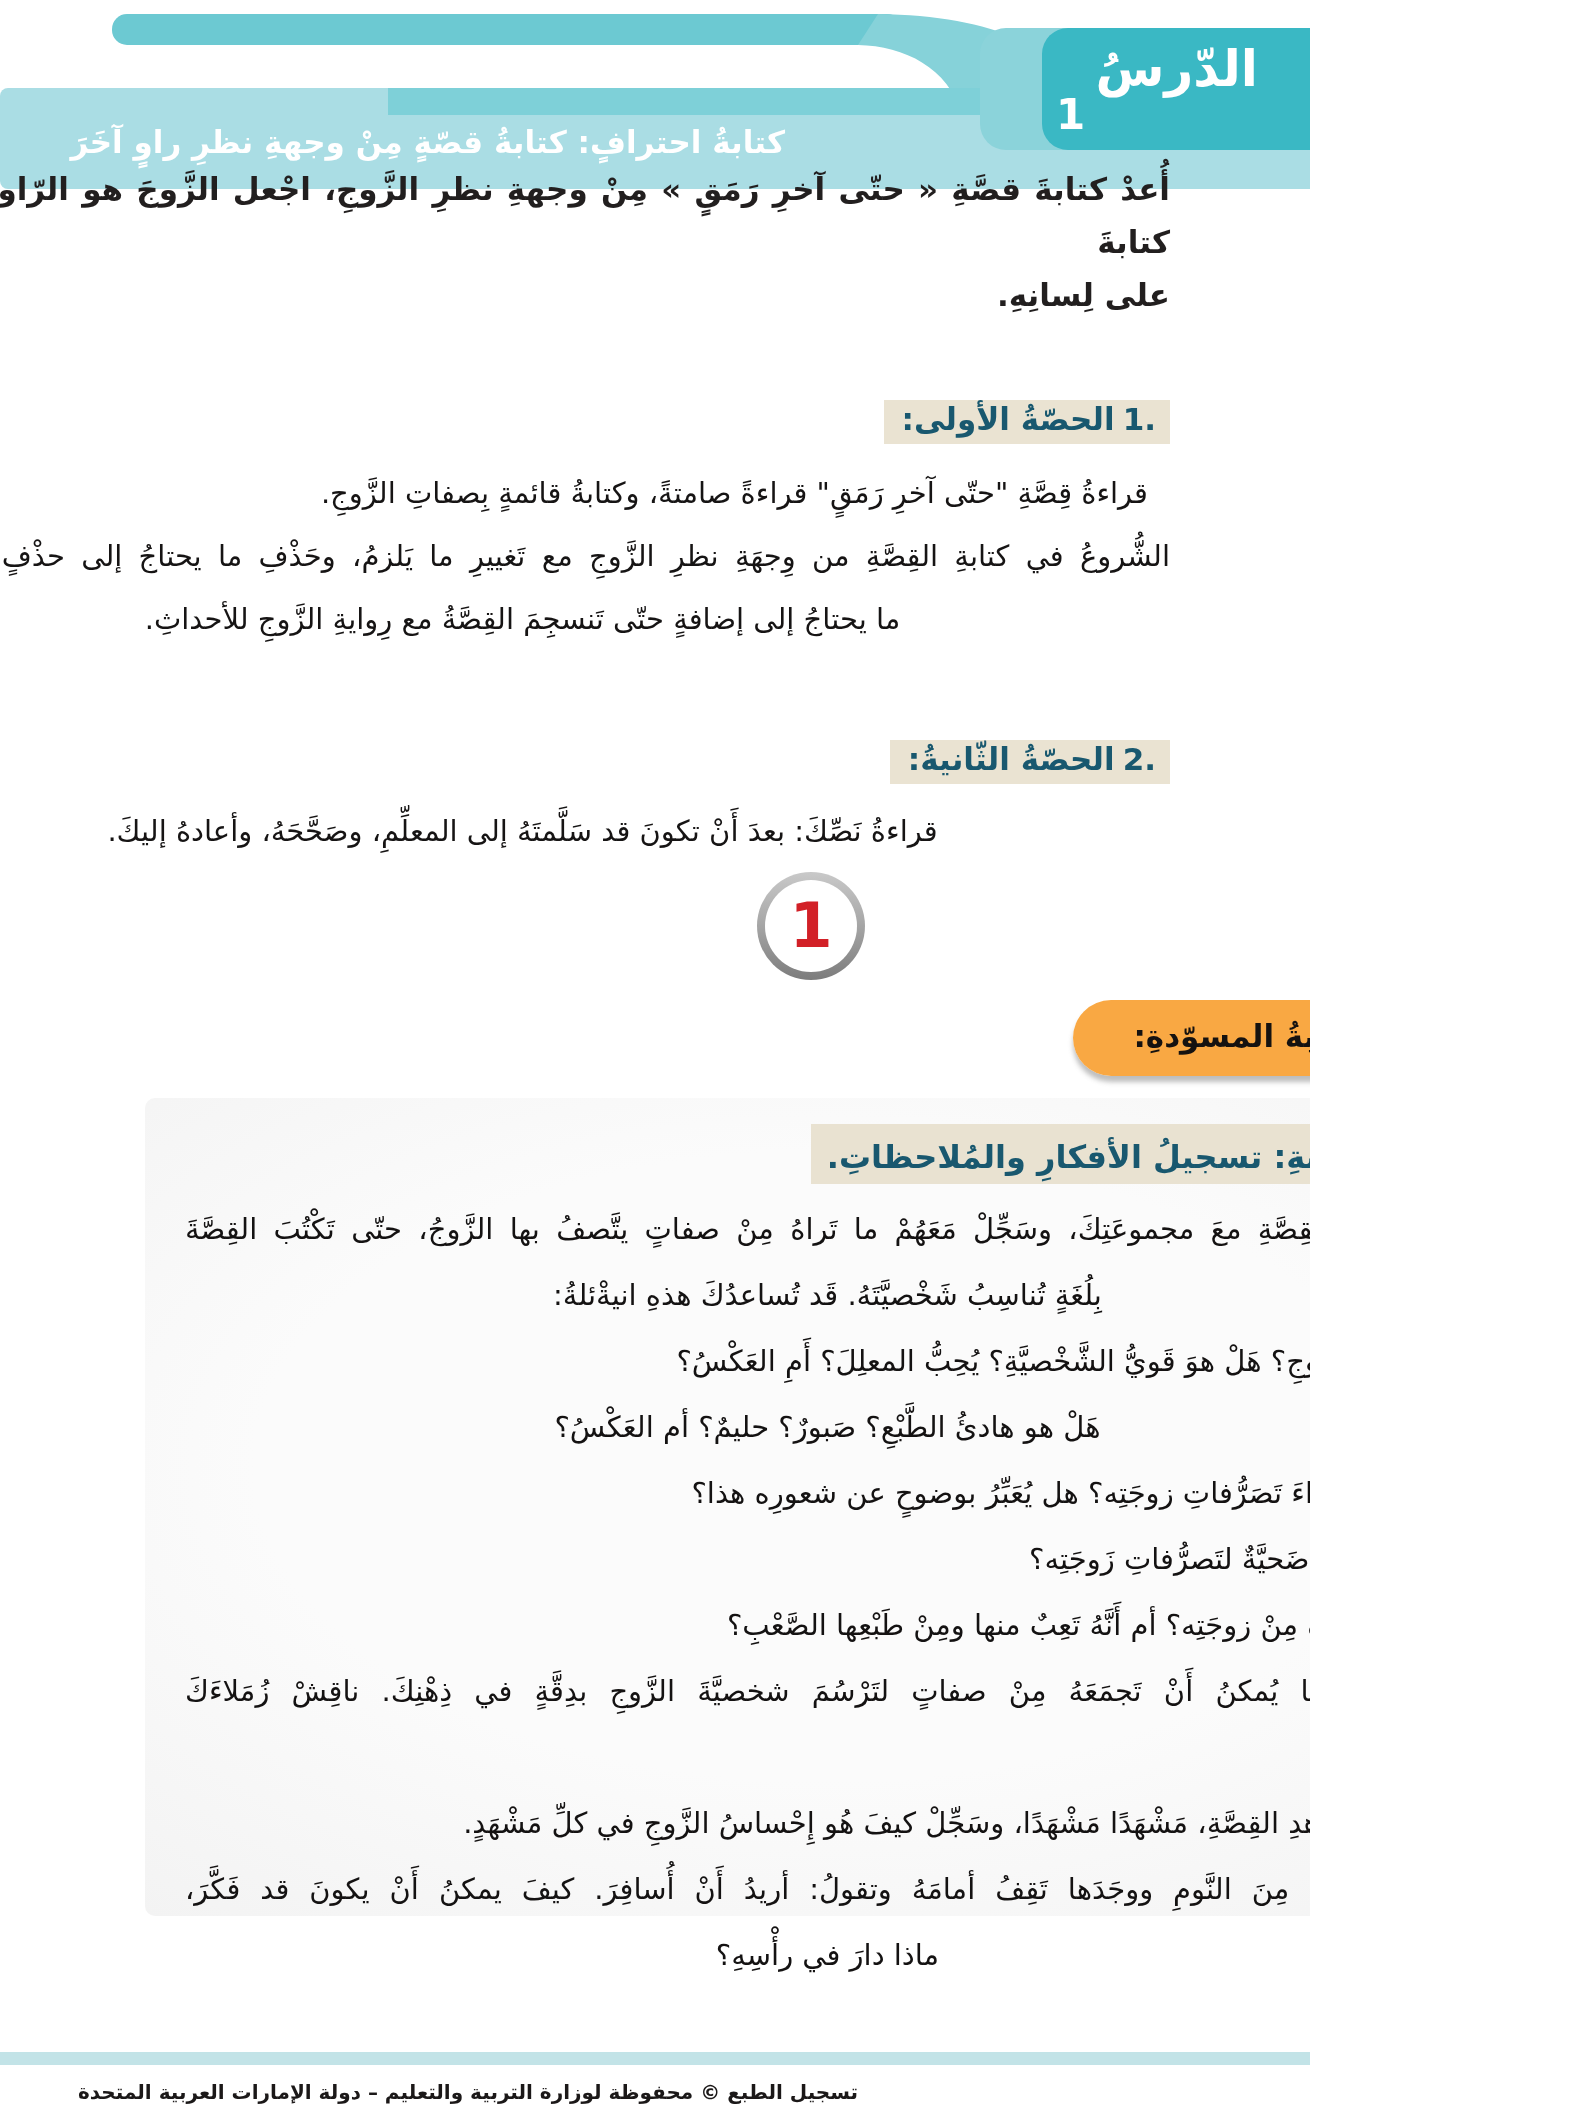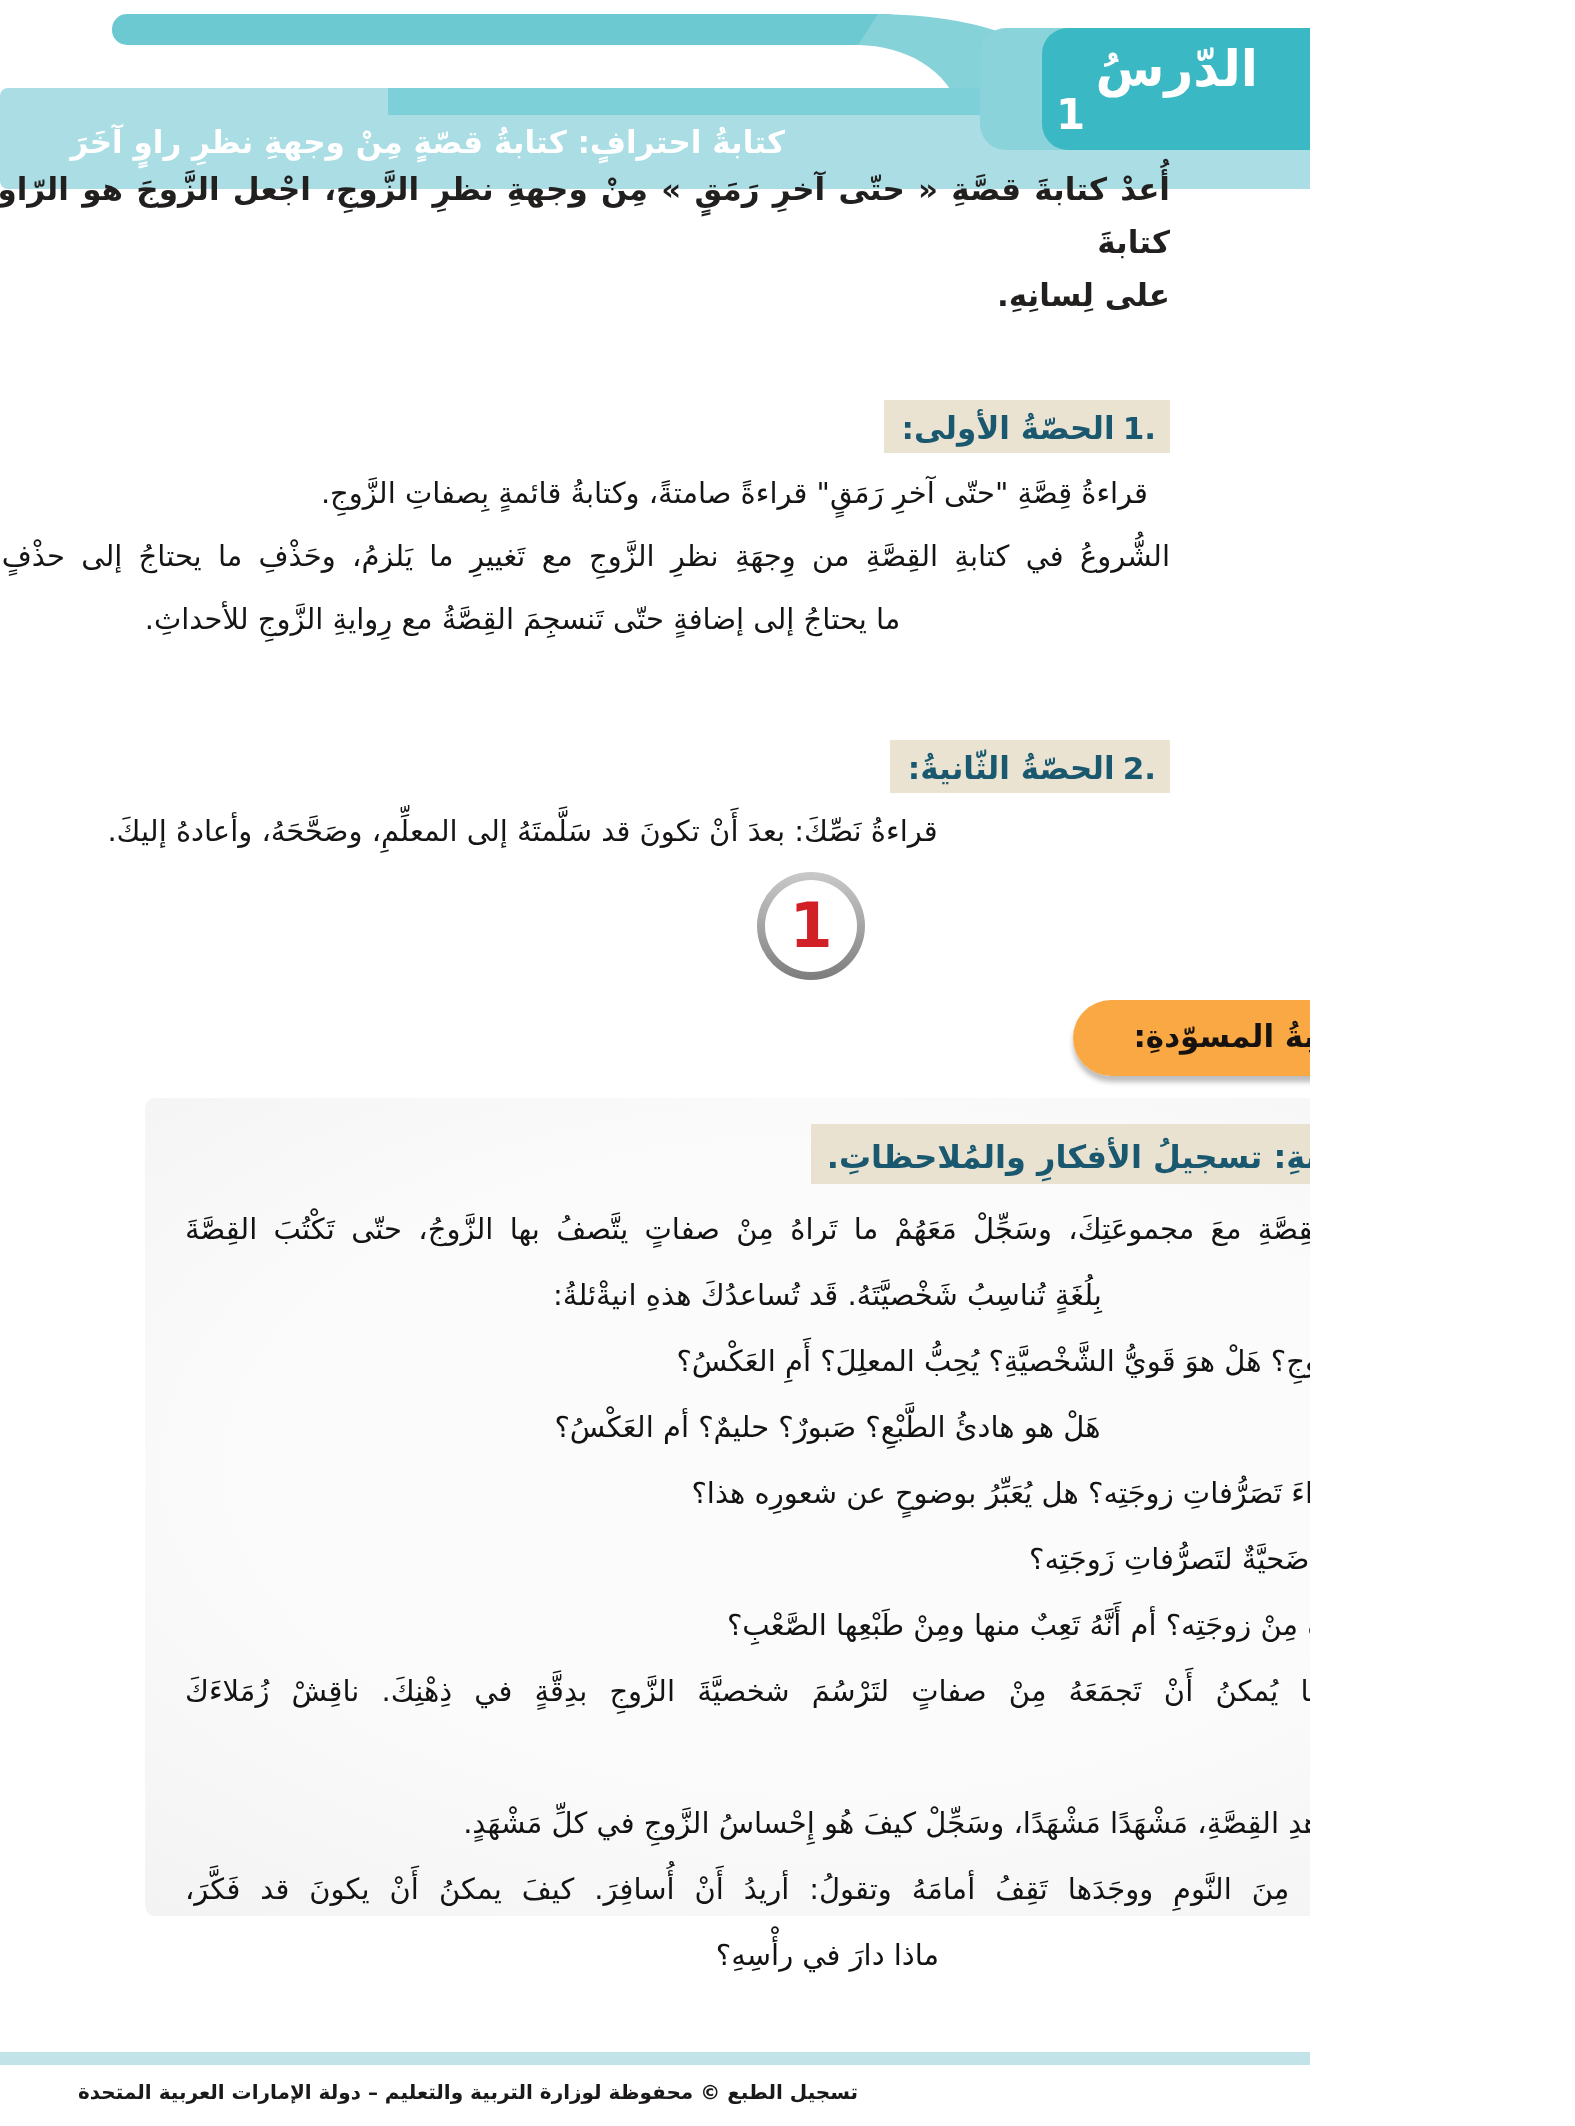--- a/index.html
+++ b/index.html
@@ -15,21 +15,21 @@
   .lesson-num{top:90px;left:1056px;font-size:42px;font-weight:bold;color:#fff;}
   .subtitle{top:124px;right:525px;font-size:31px;font-weight:bold;color:#fff;white-space:nowrap;margin-left:36px;}
   
   .instruction{top:163px;right:140px;width:1295px;font-size:31px;line-height:53px;font-weight:bold;color:#221f1f;}
   
   .j{text-align:justify;text-align-last:justify;}
   .r{text-align:right;}
   .c{text-align:center;}
   
   .sec-head{display:inline-block;background:#eae3d2;color:#19586f;
-    font-size:31px;font-weight:bold;padding:10px 14px 7px 18px;white-space:nowrap;}
+    font-size:31px;font-weight:bold;padding:1px 14px 7px 18px;white-space:nowrap;}
   .sec-head .sec-num{margin-left:8px;}
   .sec-body{width:1295px;font-size:29px;line-height:63px;color:#161414;}
   .pad-r{padding-right:22px;}
   
   .step-circle{
     left:757px;top:872px;width:108px;height:108px;border-radius:50%;
     background:linear-gradient(180deg,#c9c9c9 0%,#a9a9a9 45%,#7c7c7c 100%);
     display:flex;align-items:center;justify-content:center;
   }
   .step-circle .inner{

